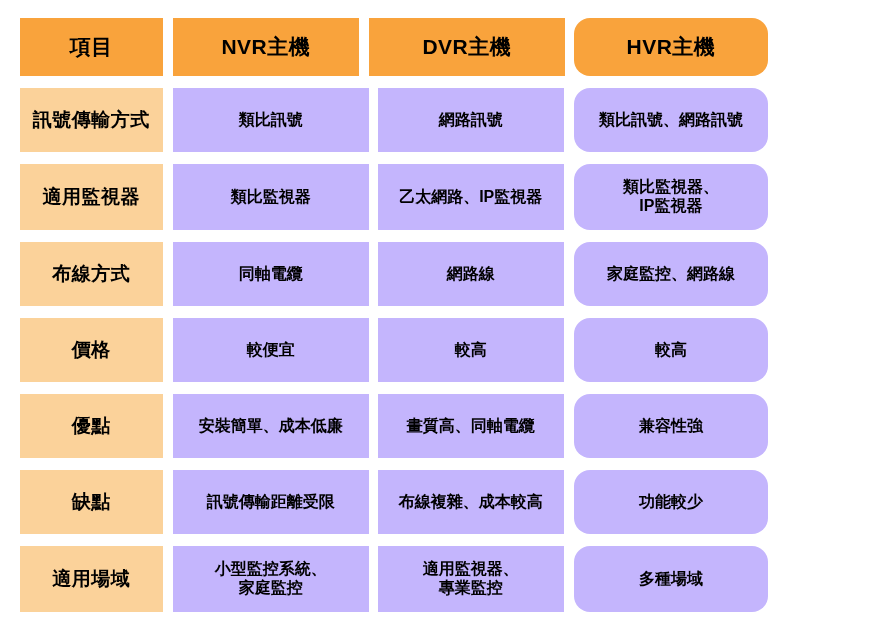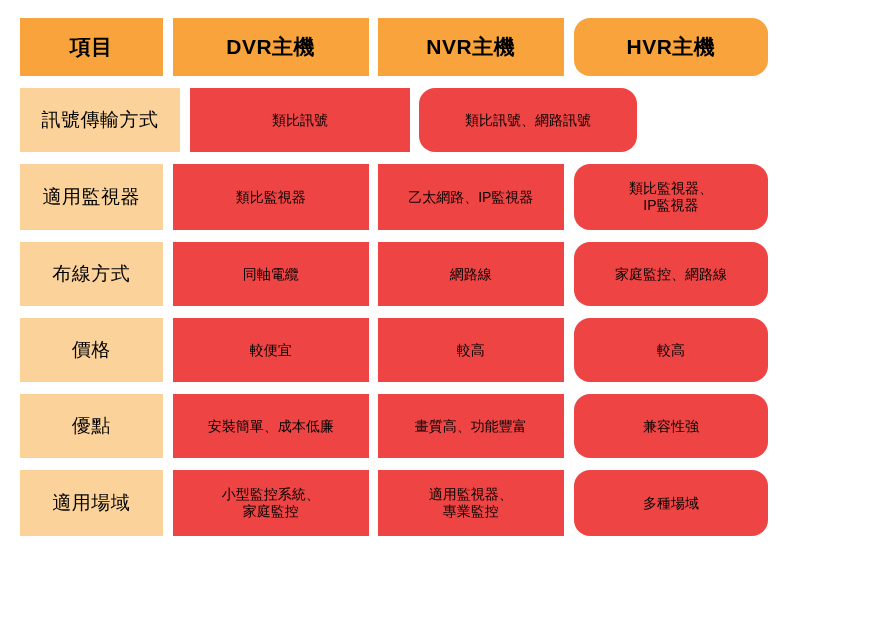--- a/index.html
+++ b/index.html
@@ -52,48 +52,49 @@
   .header-row .cell {
     background: #F9A33C;
     height: 58px;
     font-size: 21px;
     font-weight: bold;
     letter-spacing: 0.5px;
   }
 
   
   .body-row .cell {
-    background: #ef4444;
+    background: #c4b5fd;
     height: 64px;
-    font-size: 14px;
-    font-weight: normal;
+    font-size: 16px;
+    font-weight: bold;
   }
   .body-row .cell.col-0 {
     background: #FBD29A;
     font-size: 19px;
-    font-weight: normal;
+    font-weight: bold;
     letter-spacing: 0.5px;
   }
   .body-row.tall .cell { height: 66px; }
 </style>
 </head>
 <body>
 
 <div id="comparison-table">
 
   <div class="table-row header-row">
     <div class="cell col-0">項目</div>
+    <div class="cell col-2">NVR主機</div>
     <div class="cell col-1">DVR主機</div>
-    <div class="cell col-2">NVR主機</div>
     <div class="cell col-3">HVR主機</div>
   </div>
 
   <div class="table-row body-row">
     <div class="cell col-0">訊號傳輸方式</div>
     <div class="cell col-1">類比訊號</div>
+    <div class="cell col-2">網路訊號</div>
     <div class="cell col-3">類比訊號、網路訊號</div>
   </div>
 
   <div class="table-row body-row tall">
     <div class="cell col-0">適用監視器</div>
     <div class="cell col-1">類比監視器</div>
     <div class="cell col-2">乙太網路、IP監視器</div>
     <div class="cell col-3">類比監視器、
 IP監視器</div>
   </div>
@@ -108,24 +109,30 @@
   <div class="table-row body-row">
     <div class="cell col-0">價格</div>
     <div class="cell col-1">較便宜</div>
     <div class="cell col-2">較高</div>
     <div class="cell col-3">較高</div>
   </div>
 
   <div class="table-row body-row">
     <div class="cell col-0">優點</div>
     <div class="cell col-1">安裝簡單、成本低廉</div>
-    <div class="cell col-2">畫質高、功能豐富</div>
+    <div class="cell col-2">畫質高、同軸電纜</div>
     <div class="cell col-3">兼容性強</div>
   </div>
 
+  <div class="table-row body-row">
+    <div class="cell col-0">缺點</div>
+    <div class="cell col-1">訊號傳輸距離受限</div>
+    <div class="cell col-2">布線複雜、成本較高</div>
+    <div class="cell col-3">功能較少</div>
+  </div>
 
   <div class="table-row body-row tall">
     <div class="cell col-0">適用場域</div>
     <div class="cell col-1">小型監控系統、
 家庭監控</div>
     <div class="cell col-2">適用監視器、
 專業監控</div>
     <div class="cell col-3">多種場域</div>
   </div>
 

